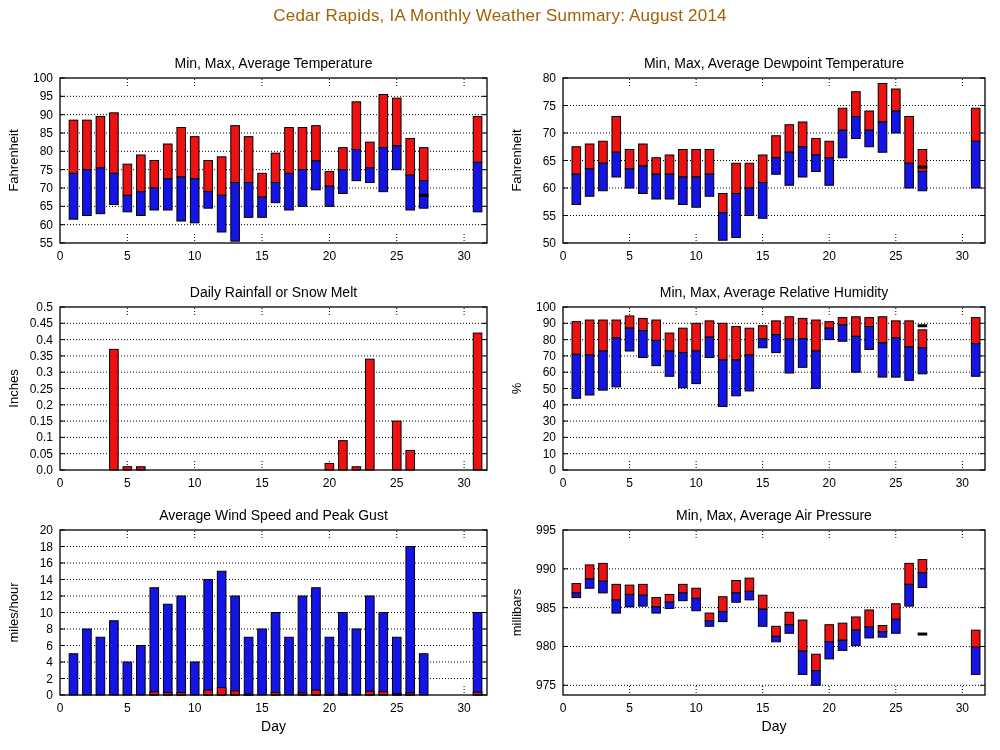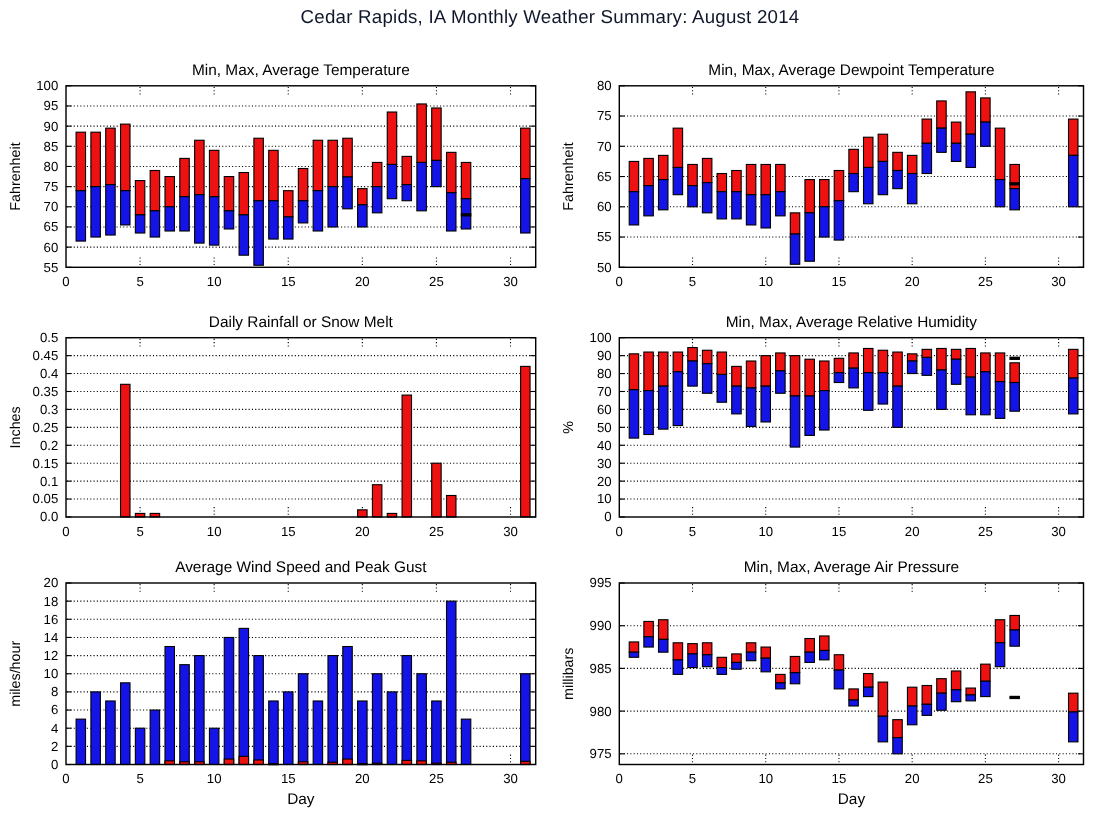--- a/index.html
+++ b/index.html
@@ -1,17 +1,17 @@
 <!DOCTYPE html>
 <html><head>
 <meta charset="utf-8">
 <style>
   html,body{margin:0;padding:0;background:#ffffff;}
   #page{position:relative;width:1000px;height:750px;background:#fff;
-        font-family:"Liberation Sans", sans-serif;color:#0f172a;overflow:hidden;}
+        font-family:"Liberation Sans", sans-serif;color:#a16207;overflow:hidden;}
   #main-title{position:absolute;top:6px;left:0;width:1000px;text-align:center;
         font-size:17px;letter-spacing:0.2px;}
   #charts-canvas{position:absolute;top:0;left:0;}
   text{font-family:"Liberation Sans", sans-serif;fill:#000;}
   .chart-title{font-size:14px;}
   .tick-label{font-size:12px;}
   .axis-label{font-size:13px;}
 </style>
 </head>
 <body>

